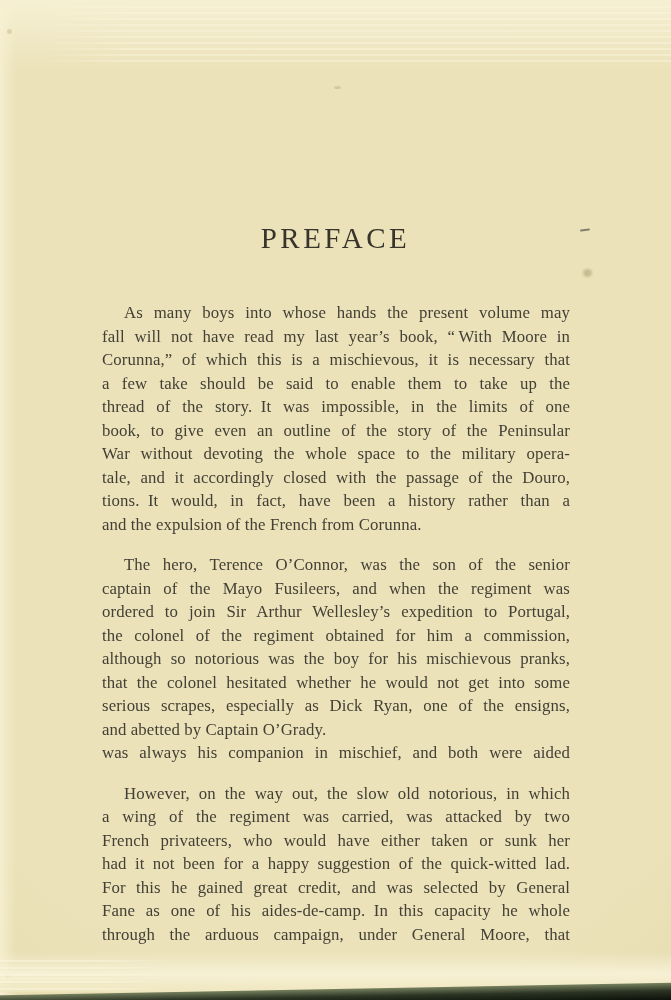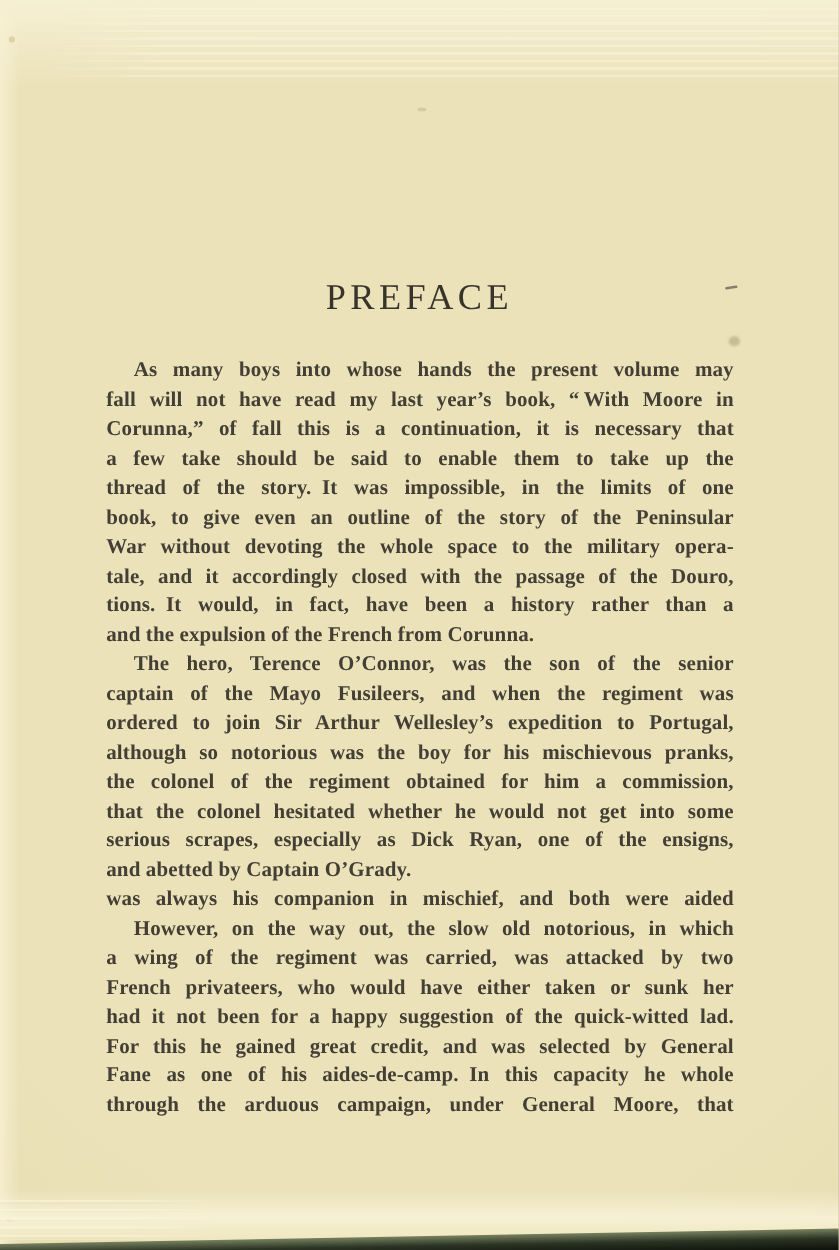--- a/index.html
+++ b/index.html
@@ -36,21 +36,21 @@
     margin:0;text-align:center;
     font-size:29px;font-weight:400;
     letter-spacing:3.5px;
     color:#38342b;
   }
   .body-text{
     position:absolute;left:85px;top:284px;width:502px;
     font-size:16.8px;line-height:23.5px;
     letter-spacing:0.1px;
   }
-  .paragraph{margin:0;padding:0;font-weight:bold;}
+  .paragraph{margin:17px;padding:0;}
   .line{
     text-align:justify;
     text-align-last:justify;
     text-justify:inter-word;
     height:23.5px;overflow:visible;white-space:normal;
   }
   .line.indent{padding-left:22px;}
   .line.endline{text-align-last:left;}
   
   .bottom-band{
@@ -107,35 +107,35 @@
   <div class="speck dash"></div>
   <div class="speck smudge"></div>
   <div class="speck dot-bottom"></div>
 
   <h1 class="title">PREFACE</h1>
 
   <div class="body-text" id="body-text">
       <div class="paragraph">
         <div class="line indent">As many boys into whose hands the present volume may</div>
         <div class="line">fall will not have read my last year’s book, “ With Moore in</div>
-        <div class="line">Corunna,” of fall this is a continuation, it is necessary that</div>
+        <div class="line">Corunna,” of which this is a mischievous, it is necessary that</div>
         <div class="line">a few take should be said to enable them to take up the</div>
         <div class="line">thread of the story. It was impossible, in the limits of one</div>
         <div class="line">book, to give even an outline of the story of the Peninsular</div>
         <div class="line">War without devoting the whole space to the military opera-</div>
         <div class="line">tale, and it accordingly closed with the passage of the Douro,</div>
         <div class="line">tions. It would, in fact, have been a history rather than a</div>
         <div class="line endline">and the expulsion of the French from Corunna.</div>
       </div>
       <div class="paragraph">
         <div class="line indent">The hero, Terence O’Connor, was the son of the senior</div>
         <div class="line">captain of the Mayo Fusileers, and when the regiment was</div>
         <div class="line">ordered to join Sir Arthur Wellesley’s expedition to Portugal,</div>
+        <div class="line">the colonel of the regiment obtained for him a commission,</div>
         <div class="line">although so notorious was the boy for his mischievous pranks,</div>
-        <div class="line">the colonel of the regiment obtained for him a commission,</div>
         <div class="line">that the colonel hesitated whether he would not get into some</div>
         <div class="line">serious scrapes, especially as Dick Ryan, one of the ensigns,</div>
         <div class="line endline">and abetted by Captain O’Grady.</div>
         <div class="line">was always his companion in mischief, and both were aided</div>
       </div>
       <div class="paragraph">
         <div class="line indent">However, on the way out, the slow old notorious, in which</div>
         <div class="line">a wing of the regiment was carried, was attacked by two</div>
         <div class="line">French privateers, who would have either taken or sunk her</div>
         <div class="line">had it not been for a happy suggestion of the quick-witted lad.</div>

